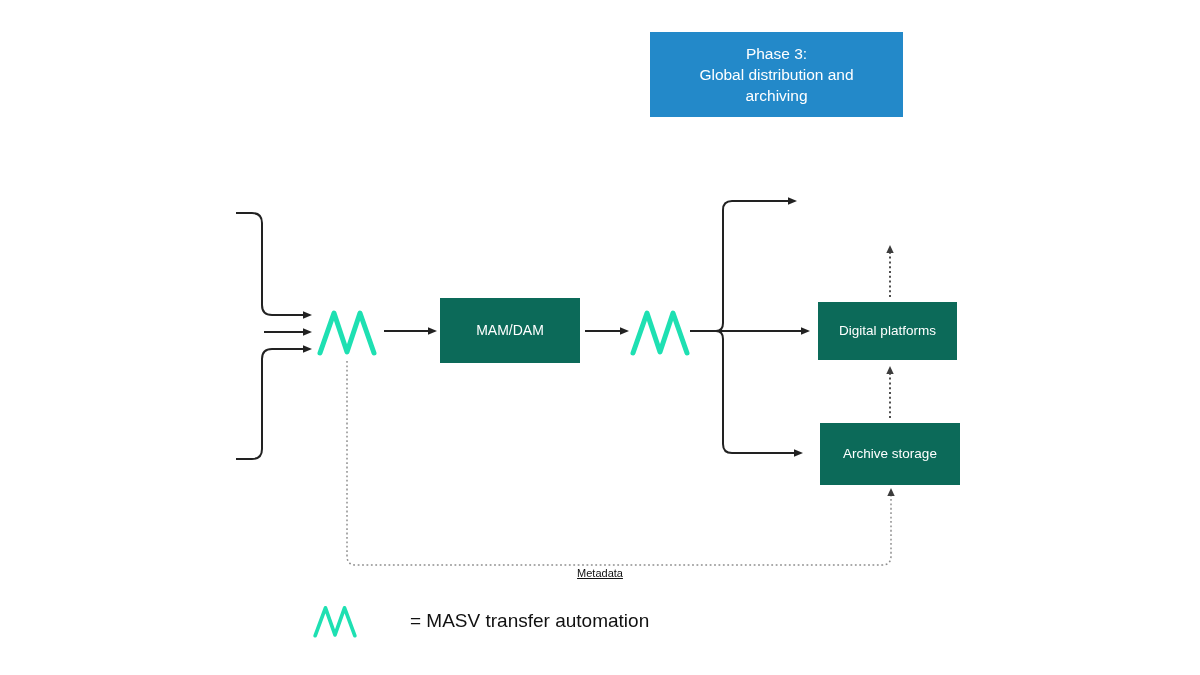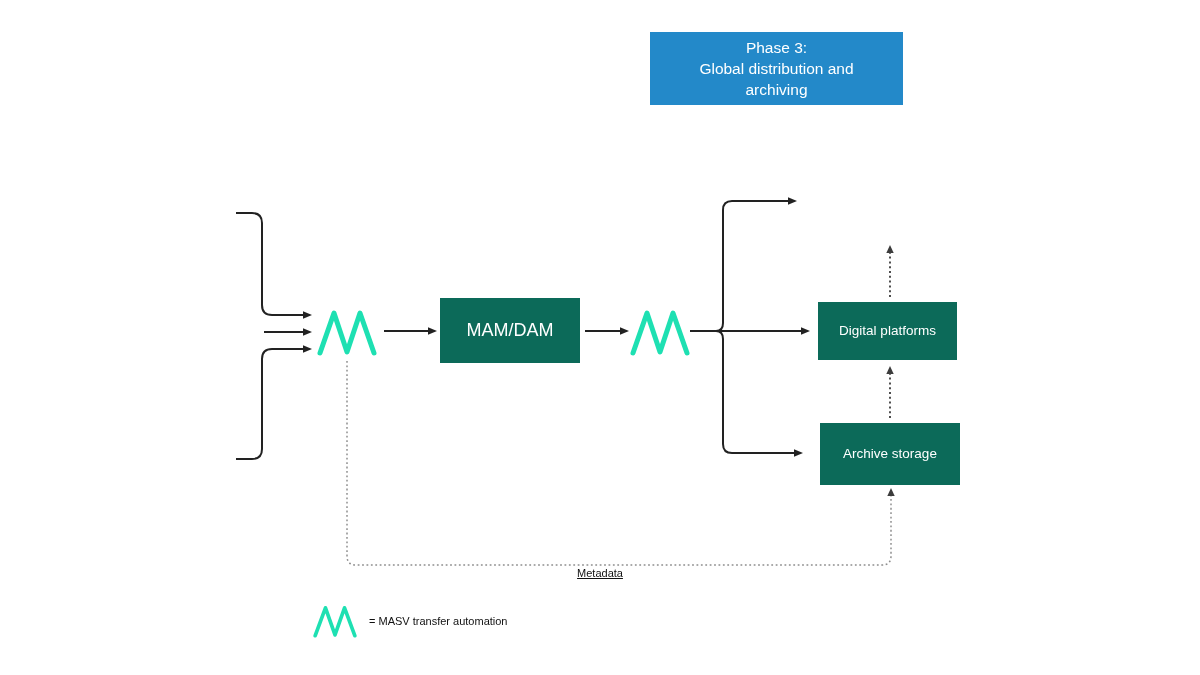--- a/index.html
+++ b/index.html
@@ -21,36 +21,36 @@
   .wire-head{fill:var(--line-dark);stroke:none;}
   .dot-dark{stroke:var(--line-dark);stroke-width:1.6;fill:none;stroke-dasharray:2 2.8;}
   .dot-gray{stroke:var(--dotted-gray);stroke-width:1.5;fill:none;stroke-dasharray:1.8 2.6;}
   .dot-head{fill:#3c3c3c;stroke:none;}
   .masv{stroke:var(--masv-teal);stroke-width:5;fill:none;stroke-linecap:round;stroke-linejoin:round;}
   .node{
     position:absolute;display:flex;align-items:center;justify-content:center;
     text-align:center;white-space:pre-line;color:var(--text-white);
   }
   .header-box{
-    left:650px;top:32px;width:253px;height:73px;background:var(--header-blue);
+    left:650px;top:32px;width:253px;height:85px;background:var(--header-blue);
     font-size:15.5px;line-height:21px;
   }
   .node-green{background:var(--node-green);font-size:13.5px;line-height:17.5px;}
-  .node-mam{left:440px;top:298px;width:140px;height:65px;font-size:18px;}
+  .node-mam{left:440px;top:298px;width:140px;height:65px;font-size:14px;}
   .node-media{left:813px;top:177px;width:142px;height:61px;}
   .node-digital{left:818px;top:302px;width:139px;height:58px;}
   .node-archive{left:820px;top:423px;width:140px;height:62px;}
   .metadata-label{
     position:absolute;left:540px;top:567px;width:120px;text-align:center;
     font-size:11px;color:var(--text-black);text-decoration:underline;
   }
   .legend{
     position:absolute;left:313px;top:604px;display:flex;align-items:center;gap:12px;
   }
-  .legend-text{font-size:11px;color:var(--text-black);}
+  .legend-text{font-size:19px;color:var(--text-black);margin-left:41px;}
 </style>
 </head>
 <body>
 
 <div class="canvas">
 
   <svg class="wires" viewBox="0 0 1200 675">
 
     <g>
       <path class="wire" d="M 236 213 H 252 Q 262 213 262 223 V 305 Q 262 315 272 315 H 303"></path>

